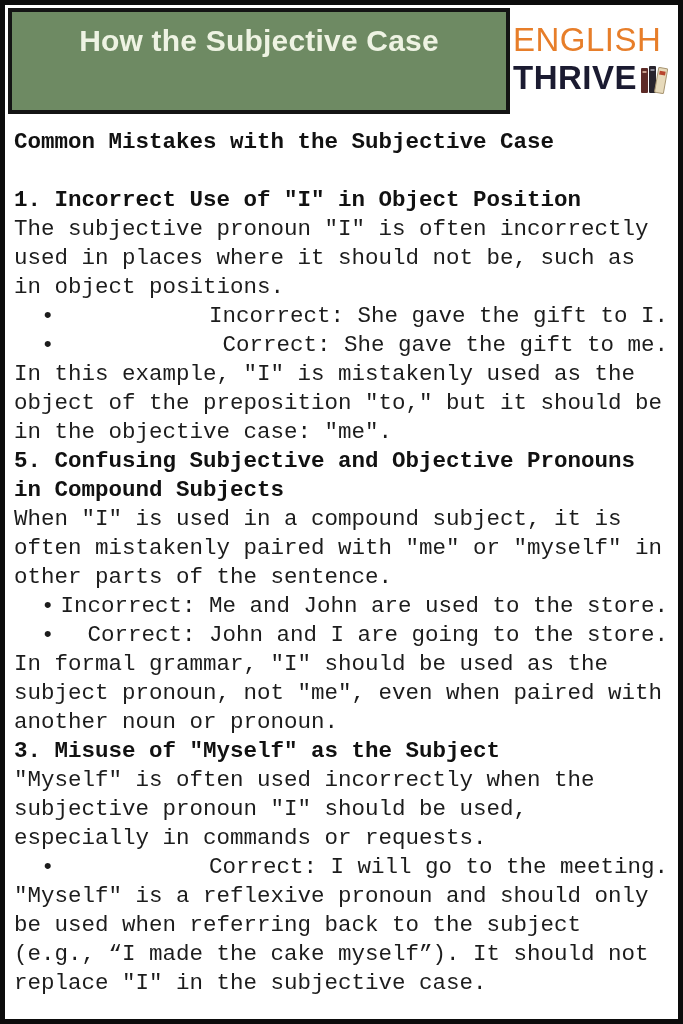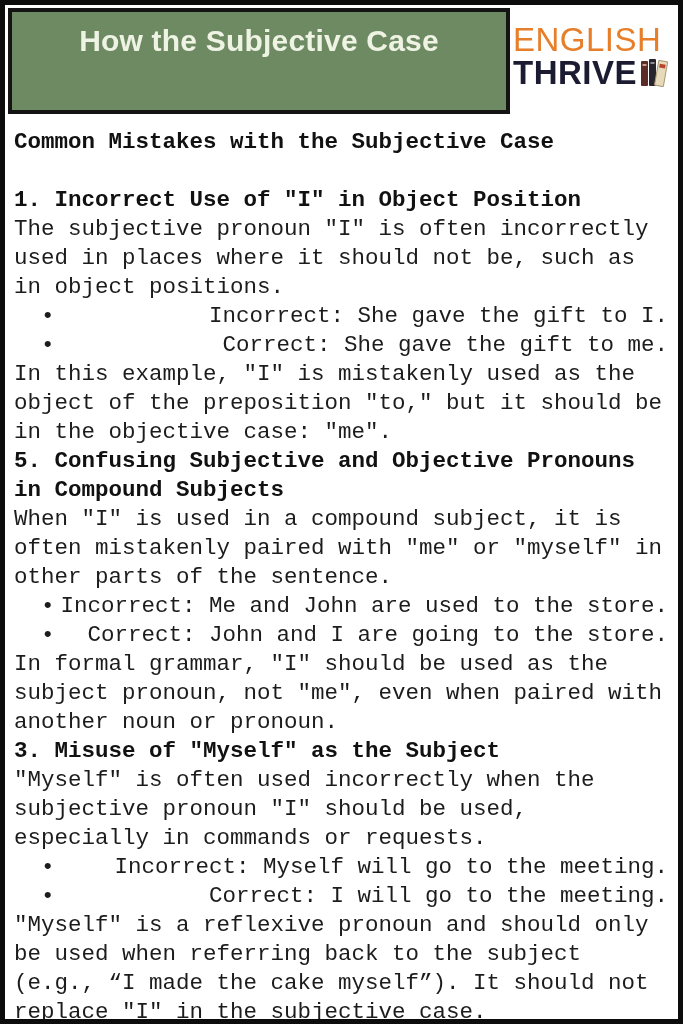--- a/index.html
+++ b/index.html
@@ -34,21 +34,21 @@
     left: 508px; top: 18px;
     width: 165px;
     line-height: 1;
   }
   .logo-english {
     font-size: 33px;
     font-weight: normal;
     color: #e77e2a;
     letter-spacing: 0.5px;
   }
-  .logo-thrive-row { display: flex; align-items: flex-start; }
+  .logo-thrive-row { display: flex; align-items: center; margin-top: 5px; }
   .logo-thrive {
     font-size: 33px;
     font-weight: bold;
     color: #1b1b31;
     letter-spacing: 0.5px;
   }
   .books-icon { margin-left: 3px; margin-bottom: -2px; }
   
   .content {
     padding: 11px 10px 0 9px;
@@ -129,21 +129,20 @@
         <li>Incorrect: Me and John are used to the store.</li>
         <li>Correct: John and I are going to the store.</li>
       </ul>
       <p>In formal grammar, "I" should be used as the subject pronoun, not "me", even when paired with another noun or pronoun.</p>
     </section>
 
     <section>
       <h2>3. Misuse of "Myself" as the Subject</h2>
       <p>"Myself" is often used incorrectly when the subjective pronoun "I" should be used, especially in commands or requests.</p>
       <ul>
-        <li>Incorrect: Myself will go to the meeting.</li>
         <li>Correct: I will go to the meeting.</li>
       </ul>
       <p>"Myself" is a reflexive pronoun and should only be used when referring back to the subject (e.g., “I made the cake myself”). It should not replace "I" in the subjective case.</p>
     </section>
   </div>
 
 
 </div>
 
 </body></html>

